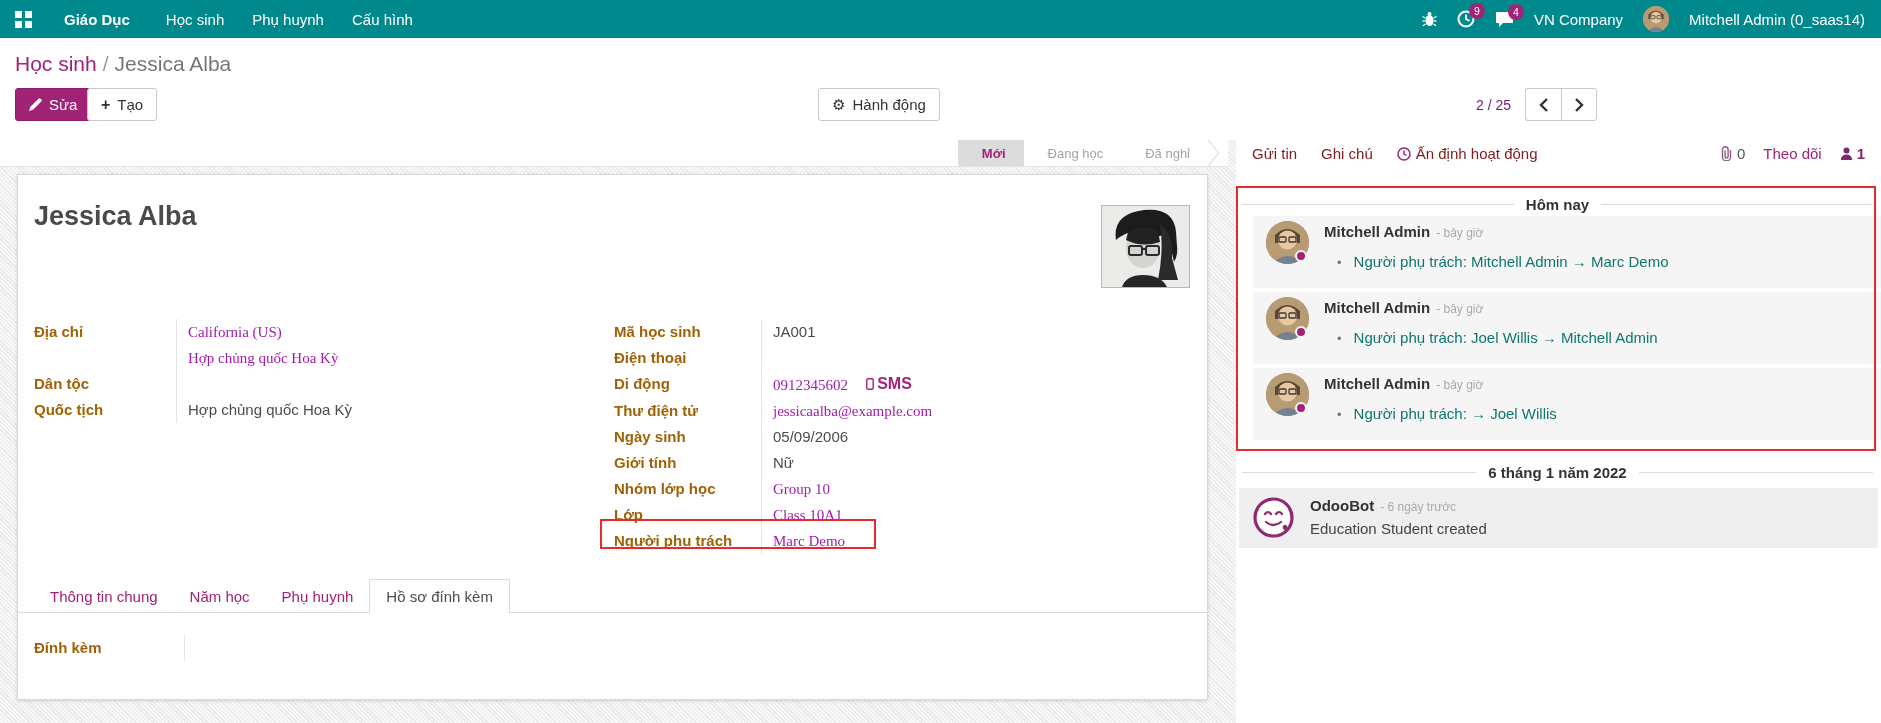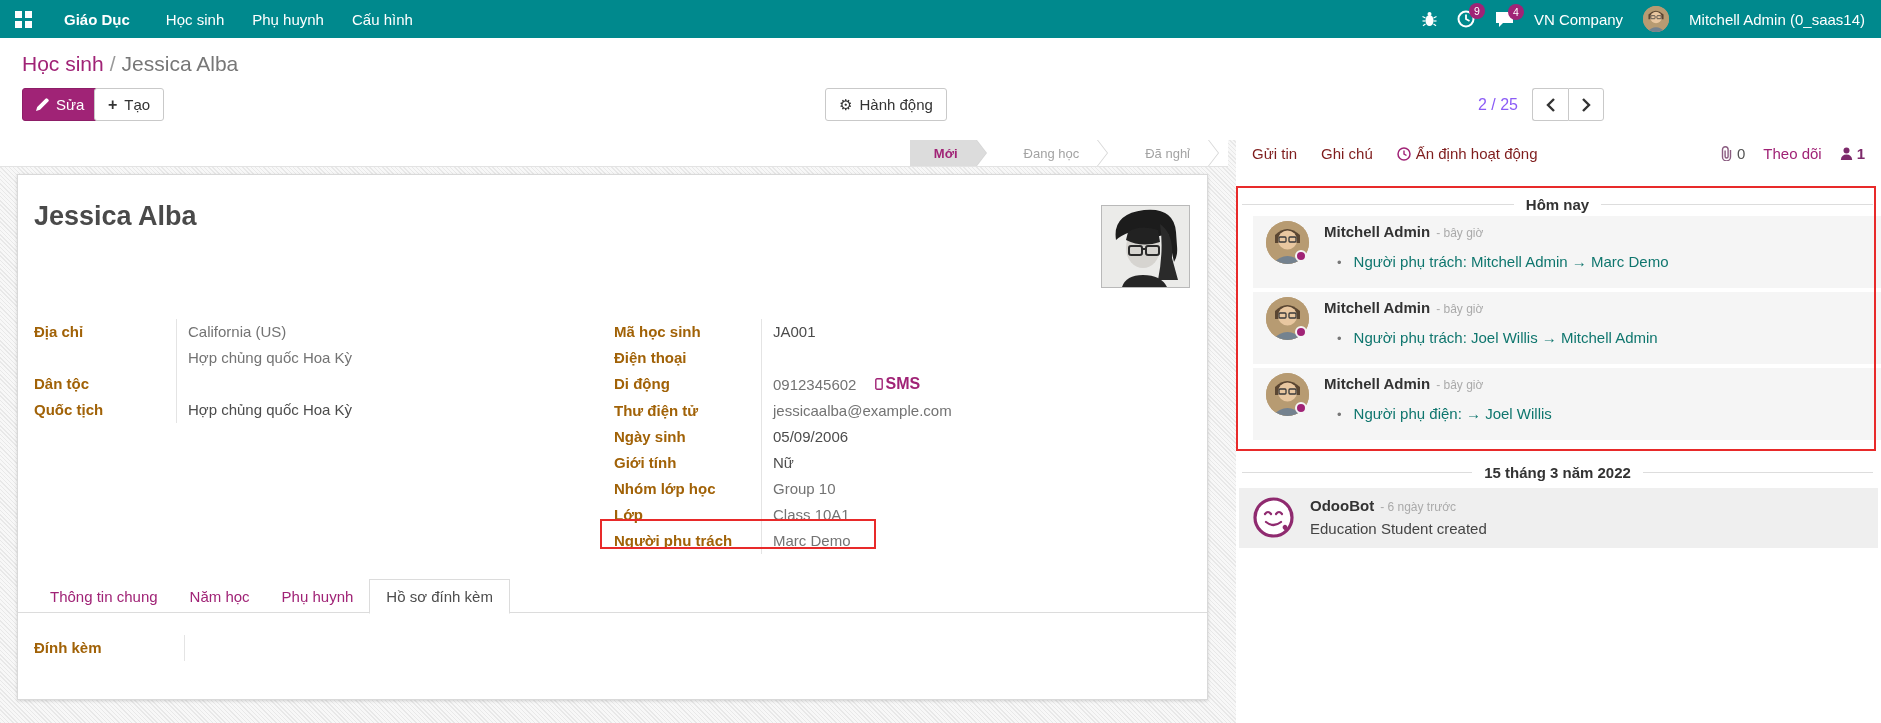--- a/index.html
+++ b/index.html
@@ -11,64 +11,64 @@
   .nb-apps { width:46px; height:38px; display:flex; align-items:center; justify-content:center; cursor:pointer; }
   .nb-brand { font-size:15px; font-weight:bold; margin:0 36px 0 18px; }
   .nb-menu { display:flex; gap:28px; font-size:15px; }
   .nb-menu span { cursor:pointer; }
   .nb-right { margin-left:auto; display:flex; align-items:center; gap:20px; padding-right:16px; font-size:15px; }
   .nb-ico { position:relative; display:flex; align-items:center; cursor:pointer; }
   .nb-badge { position:absolute; top:-7px; right:-10px; background:#A02376; color:#fff; border-radius:9px; font-size:10.5px; min-width:16px; height:16px; line-height:16px; text-align:center; padding:0 3px; }
   .nb-avatar { width:26px; height:26px; border-radius:50%; overflow:hidden; background:#b79b72; flex:0 0 auto; }
 
   
-  .cpanel { position:absolute; left:8px; top:38px; width:1609px; height:102px; background:#fff; }
+  .cpanel { position:absolute; left:1px; top:38px; width:1609px; height:102px; background:#fff; }
   .breadcrumb { position:absolute; left:14px; top:14px; font-size:21px; }
   .bc-parent { color:#A02376; cursor:pointer; }
   .bc-sep { color:#999; margin:0 6px; }
   .bc-current { color:#777; }
   .btn-row { position:absolute; left:0; top:50px; width:100%; height:34px; }
   .btn { display:inline-flex; align-items:center; gap:7px; height:33px; padding:0 13px; font-size:15px; border:1px solid #c9c9c9; border-radius:3px; background:#fff; color:#333; cursor:pointer; }
   .btn-primary { background:#A02376; border-color:#8d1e67; color:#fff; }
   .btn-edit { position:absolute; left:14px; top:0; }
   .btn-create { position:absolute; left:86px; top:0; }
   .btn-action { position:absolute; left:817px; top:0; }
   .gear { font-size:15px; line-height:1; }
   .plus { font-weight:bold; font-size:16px; }
   .pager { position:absolute; right:13px; top:0; display:flex; align-items:center; gap:14px; }
-  .pager-text { font-size:16px; color:#8b5cf6; }
+  .pager-text { font-size:14px; color:#701a75; }
   .pager-btns { display:flex; }
   .pager-btn { width:36px; height:33px; background:#fff; border:1px solid #c9c9c9; display:flex; align-items:center; justify-content:center; cursor:pointer; }
   .pager-btn:first-child { border-radius:3px 0 0 3px; border-right:none; }
   .pager-btn:last-child { border-radius:0 3px 3px 0; }
 
   
   .content { position:absolute; left:0; top:140px; width:1881px; height:583px;
     background:#f0f0f0;
     background-image:repeating-linear-gradient(45deg, rgba(0,0,0,0.035) 0 1px, rgba(255,255,255,0.5) 1px 3px); }
 
   
   .status-row { position:absolute; left:0; top:0; width:1228px; height:27px; background:#fff; border-bottom:1px solid #e3e3e3; }
-  .statusbar { position:absolute; right:20px; top:0; height:26px; display:flex;gap:24px; }
+  .statusbar { position:absolute; right:20px; top:0; height:26px; display:flex; }
   .state { position:relative; height:26px; display:flex; align-items:center; padding:0 18px 0 24px; font-size:13px; color:#a3a3a3; background:#fff; cursor:pointer; filter:drop-shadow(1px 0 0 #d5d5d5); }
   .state::after { content:''; position:absolute; right:-10px; top:0; border-left:10px solid #fff; border-top:13px solid transparent; border-bottom:13px solid transparent; z-index:2; }
   .state.active { background:#dcdcdc; color:#A02376; font-weight:bold; }
   .state.active::after { border-left-color:#dcdcdc; }
 
   
   .sheet { position:absolute; left:17px; top:34px; width:1191px; height:526px; background:#fff; border:1px solid #d9d9d9; box-shadow:0 1px 3px rgba(0,0,0,.15); }
   .sheet-title { position:absolute; left:16px; top:26px; font-size:27px; font-weight:bold; color:#4a4a4a; }
   .photo-box { position:absolute; left:1083px; top:30px; width:89px; height:83px; border:1px solid #b9b9b9; background:#ececea; }
 
   .fgroup { position:absolute; display:grid; font-size:15px; line-height:26px; }
   .fgroup-left  { left:16px;  top:144px; grid-template-columns:142px auto; }
   .fgroup-right { left:596px; top:144px; grid-template-columns:147px auto; }
   .flabel { font-weight:bold; color:#a16207; padding-right:8px; }
   .fval { border-left:1px solid #e4e4e4; padding-left:11px; min-width:230px; min-height:26px; }
-  .lnk { color:#737373; cursor:pointer; }
+  .lnk { color:#a21caf; cursor:pointer;font-family:Liberation Serif, serif; }
   .sms-wrap { display:inline-flex; align-items:center; gap:3px; margin-left:14px; color:#A02376; font-size:16px; font-weight:bold; cursor:pointer; }
 
   .anno { position:absolute; border:2px solid #e82a2a; pointer-events:none; }
   .anno-resp { left:582px; top:344px; width:276px; height:30px; }
 
   
   .tab-rule { position:absolute; left:0; top:437px; width:100%; border-bottom:1px solid #dcdcdc; }
   .tabs { position:absolute; left:16px; top:404px; display:flex; height:34px; z-index:2; }
   .tab { display:flex; align-items:center; padding:0 16px; font-size:15px; color:#A02376; cursor:pointer; }
   .tab.active { color:#4c4c4c; background:#fff; border:1px solid #dcdcdc; border-bottom:1px solid #fff; margin-bottom:-1px; }
@@ -368,28 +368,28 @@
             <rect width="43" height="43" fill="#b79b72"></rect>
             <path d="M9 14 q12 -12 25 0 v8 h-25 z" fill="#5a4632"></path>
             <circle cx="21.5" cy="19" r="9.5" fill="#e9c7a0"></circle>
             <rect x="13" y="16" width="7" height="5" rx="1" fill="none" stroke="#3a3a3a" stroke-width="1.3"></rect>
             <rect x="23" y="16" width="7" height="5" rx="1" fill="none" stroke="#3a3a3a" stroke-width="1.3"></rect>
             <path d="M6 43 q15.5 -16 31 0 z" fill="#74828f"></path>
           </svg>
       </div>
       <div class="msg-dot"></div>
       <div class="msg-author"><span>Mitchell Admin</span><span class="msg-time">- bây giờ</span></div>
-      <div class="msg-body">Người phụ điện: → Joel Willis</div>
+      <div class="msg-body">Người phụ trách: → Joel Willis</div>
     </div>
 
     <div class="anno anno-msgs"></div>
 
     <div class="divider" style="top:324px;">
       <div class="line"></div>
-      <span class="dtext">15 tháng 3 năm 2022</span>
+      <span class="dtext">6 tháng 1 năm 2022</span>
       <div class="line"></div>
     </div>
 
     <div class="bot-msg">
       <div class="bot-avatar">
         <svg width="43" height="43" viewBox="0 0 43 43">
             <circle cx="21.5" cy="21.5" r="18.5" fill="#fff" stroke="#8f2a6f" stroke-width="3.2"></circle>
             <path d="M13 18 q3 -4 6 0" fill="none" stroke="#8f2a6f" stroke-width="2.2" stroke-linecap="round"></path>
             <path d="M24 18 q3 -4 6 0" fill="none" stroke="#8f2a6f" stroke-width="2.2" stroke-linecap="round"></path>
             <path d="M14 26 q7.5 6 15 0" fill="none" stroke="#8f2a6f" stroke-width="2.2" stroke-linecap="round"></path>

